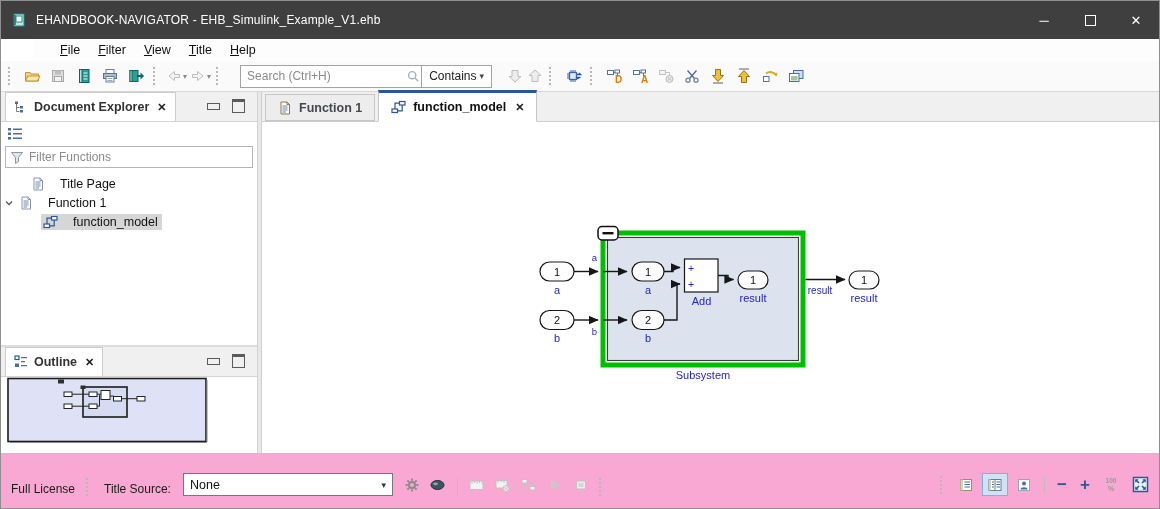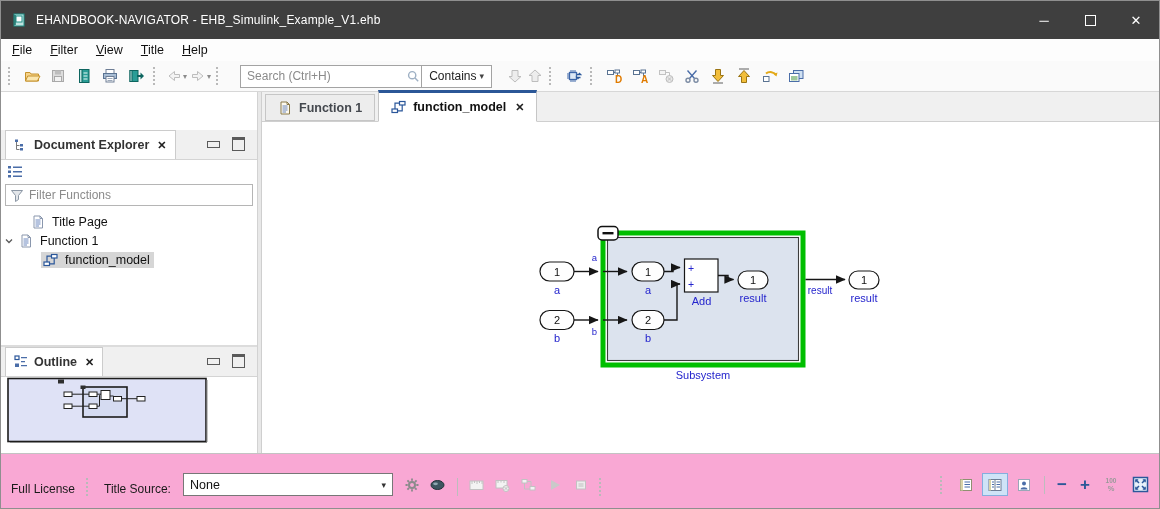--- a/index.html
+++ b/index.html
@@ -9,21 +9,21 @@
   
   .titlebar{height:38px;background:#3f3f3f;display:flex;align-items:center;flex:0 0 auto;}
   .titlebar .app-icon{margin:0 9px 0 10px;flex:0 0 auto;}
   .titlebar .title{color:#fff;font-size:12px;letter-spacing:.2px;}
   .win-controls{margin-left:auto;display:flex;height:100%;}
   .win-btn{width:46px;height:100%;display:flex;align-items:center;justify-content:center;
     color:#fff;font-size:13px;cursor:default;}
   .max-box{width:9px;height:9px;border:1px solid #fff;display:inline-block;}
 
   
-  .menubar{height:22px;background:#fdfdfd;display:flex;align-items:center;padding-left:2px;flex:0 0 auto;}
+  .menubar{height:22px;background:#fdfdfd;display:flex;align-items:center;padding-left:18px;flex:0 0 auto;margin-left:32px;}
   .menu-item{display:inline-block;font-size:12.5px;color:#111;padding:2px 9px;}
   .menu-item::first-letter{text-decoration:underline;}
 
   
   .toolbar{height:30px;background:#fafafa;border-bottom:1px solid #d7d7d7;display:flex;align-items:center;
     padding:0 4px;flex:0 0 auto;gap:2px;}
   .tbtn{width:24px;height:24px;display:flex;align-items:center;justify-content:center;border-radius:2px;}
   .tbtn.narrow{width:18px;}
   .caret{font-size:8px;color:#8b8b8b;margin-left:-2px;}
   .dotsep{width:5px;height:18px;border-left:2px dotted #b9b9b9;margin:0 3px;}
@@ -37,41 +37,41 @@
   .contains .caret{font-size:9px;color:#444;}
 
   
   .bodyrow{flex:1;display:flex;min-height:0;}
   .left-col{width:256px;flex:0 0 auto;display:flex;flex-direction:column;background:#fff;min-height:0;}
   .v-split{width:3px;background:#e8e8e8;border-left:1px solid #d2d2d2;border-right:1px solid #cfcfcf;flex:0 0 auto;}
   .main{flex:1;display:flex;flex-direction:column;min-width:0;}
 
   
   .panel{display:flex;flex-direction:column;min-height:0;}
-  .panel.explorer{flex:1;margin-top:38px;}
+  .panel.explorer{flex:1;}
   .panel.outline{flex:0 0 106px;border-top:2px solid #dcdcdc;}
   .panel-tabs{height:29px;background:#f0f0f0;border-bottom:1px solid #d4d4d4;display:flex;align-items:flex-end;flex:0 0 auto;}
   .panel-tab{height:28px;background:#fff;border:1px solid #ccc;border-bottom:none;display:flex;align-items:center;
     gap:6px;padding:0 8px 0 8px;margin-left:4px;font-size:12.5px;font-weight:bold;color:#333;}
   .tab-close{font-size:11px;font-weight:bold;color:#222;margin-left:2px;}
   .panel-btns{margin-left:auto;display:flex;align-items:center;gap:12px;padding:0 12px 8px 0;}
   .pb-min{width:11px;height:5px;border:1px solid #5a5a5a;display:inline-block;}
   .pb-max{width:11px;height:10px;border:1px solid #5a5a5a;border-top:3px solid #5a5a5a;display:inline-block;}
 
   
   .view-title-row{display:flex;align-items:center;padding:5px 6px 3px 6px;}
   .view-title{font-size:12.5px;font-weight:bold;color:#111;flex:1;}
   .filter-box{display:flex;align-items:center;border:1px solid #b5b5b5;margin:2px 4px 4px 4px;height:20px;background:#fff;}
   .filter-box input{border:none;outline:none;flex:1;font-size:12px;padding:0 4px;
     font-family:"Liberation Sans",sans-serif;color:#333;min-width:0;}
   .filter-box input::placeholder{color:#8b8b8b;opacity:1;}
   .tree{flex:1;overflow:hidden;padding-top:2px;}
   .tree-row{height:19px;display:flex;align-items:center;font-size:12.5px;color:#111;}
   .tree-row .twisty{width:16px;flex:0 0 auto;display:flex;justify-content:center;}
-  .tree-row .sel-seg{display:flex;align-items:center;gap:7px;padding:1px 4px 1px 2px;}
+  .tree-row .sel-seg{display:flex;align-items:center;gap:15px;padding:1px 4px 1px 2px;}
   .tree-row.selected .sel-seg{background:#d6d6d6;}
   .indent1{padding-left:12px;}
   .indent2{padding-left:24px;}
 
   
   .outline-body{flex:1;background:#fff;overflow:hidden;}
 
   
   .editor-tabs{height:29px;background:#f0f0f0;border-bottom:1px solid #cfcfcf;display:flex;align-items:flex-end;flex:0 0 auto;}
   .editor-tab{display:flex;align-items:center;gap:7px;font-size:12.5px;font-weight:bold;color:#44484e;

